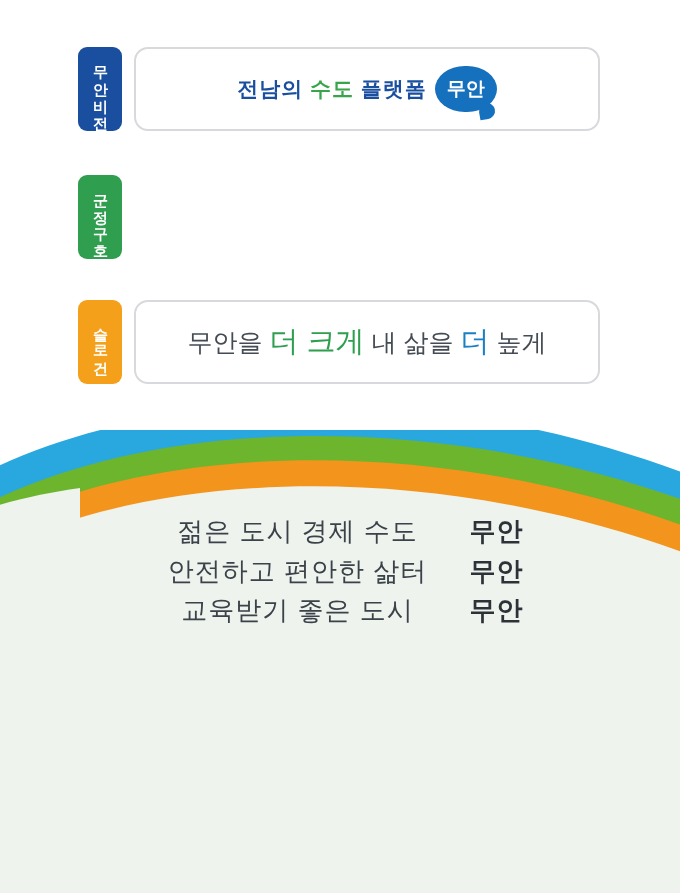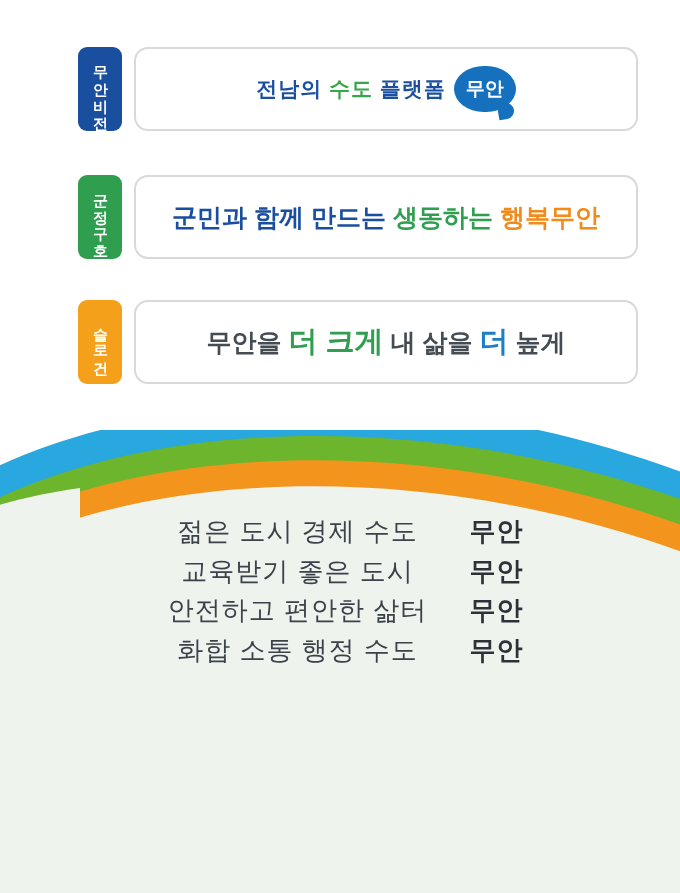--- a/index.html
+++ b/index.html
@@ -69,21 +69,21 @@
     writing-mode: vertical-rl;
     text-orientation: upright;
     letter-spacing: 2px;
   }
   .tag-vision { background: #1a4fa0; }
   .tag-slogan { background: #2f9e4f; }
   .tag-motto  { background: #f5a01b; }
 
   .panel {
     margin-left: 12px;
-    width: 504px;
+    width: 466px;
     border: 2px solid #d7d9dd;
     border-radius: 14px;
     background: #ffffff;
     display: flex;
     align-items: center;
     justify-content: center;
     box-sizing: border-box;
     position: relative;
   }
 
@@ -134,21 +134,21 @@
     color: #1a4fa0;
     letter-spacing: 0px;
     white-space: nowrap;
   }
   .slogan-text .accent-green { color: #2f9e4f; }
   .slogan-text .accent-orange { color: #f18b1c; }
 
   
   .motto-text {
     font-size: 25px;
-    font-weight: bold;
+    font-weight: normal;
     color: #444b52;
     letter-spacing: 0px;
     white-space: nowrap;
   }
   .motto-text .accent-green { color: #2f9e4f; font-size: 29px; }
   .motto-text .accent-blue  { color: #1b7fc4; font-size: 29px; }
 
   
   .list {
     position: absolute;
@@ -222,27 +222,20 @@
           <span>무안</span>
         </div>
       </div>
     </div>
   </div>
 
   <div class="row row-slogan">
     <div class="tag tag-slogan">
       <span>군정구호</span>
     </div>
-    <div class="panel">
-      <div class="slogan-text">
-        <span>군민과 함께 만드는</span>
-        <span class="accent-green">생동하는</span>
-        <span class="accent-orange">행복무안</span>
-      </div>
-    </div>
   </div>
 
   <div class="row row-motto">
     <div class="tag tag-motto">
       <span>슬로건</span>
     </div>
     <div class="panel">
       <div class="motto-text">
         <span>무안을</span>
         <span class="accent-green">더 크게</span>
@@ -251,23 +244,20 @@
         <span>높게</span>
       </div>
     </div>
   </div>
 
   <div class="list">
     <div class="list-row">
       <span class="phrase">젊은 도시 경제 수도</span><span class="brand">무안</span>
     </div>
     <div class="list-row">
+      <span class="phrase">안전하고 편안한 삶터</span><span class="brand">무안</span>
+    </div>
+    <div class="list-row">
       <span class="phrase">교육받기 좋은 도시</span><span class="brand">무안</span>
     </div>
-    <div class="list-row">
-      <span class="phrase">안전하고 편안한 삶터</span><span class="brand">무안</span>
-    </div>
-    <div class="list-row">
-      <span class="phrase">화합 소통 행정 수도</span><span class="brand">무안</span>
-    </div>
   </div>
 
 </div>
 
 </body></html>

